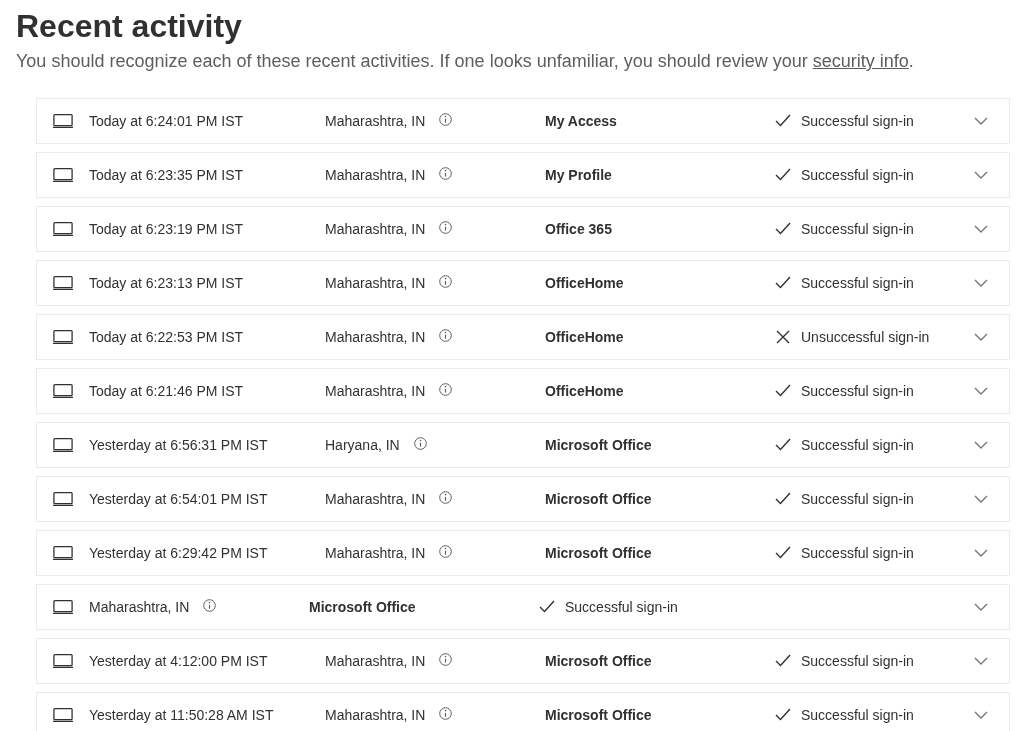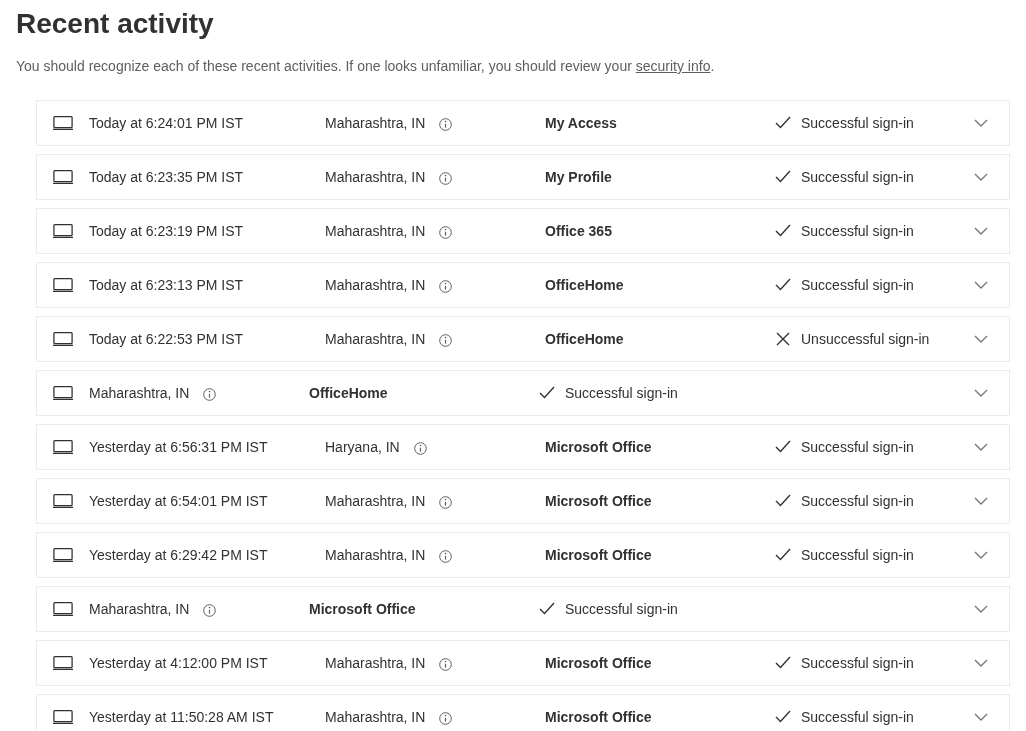--- a/index.html
+++ b/index.html
@@ -8,28 +8,28 @@
       padding: 0;
     }
     body {
       font-family: 'Segoe UI', Tahoma, Geneva, Verdana, sans-serif;
       background: #ffffff;
       color: #323130;
       padding: 0 16px;
       width: 1026px;
     }
     .page-title {
-      font-size: 28px;
+      font-size: 32px;
       font-weight: 600;
       color: #323130;
       margin-top: 8px;
-      margin-bottom: 18px;
+      margin-bottom: 6px;
     }
     .description {
-      font-size: 14px;
+      font-size: 18px;
       color: #605e5c;
       margin-bottom: 26px;
     }
     .description a {
       color: #605e5c;
       text-decoration: underline;
     }
     .activity-list {
       display: flex;
       flex-direction: column;
@@ -58,21 +58,21 @@
     .col-time {
       width: 236px;
       font-size: 14px;
       color: #323130;
     }
     .col-location {
       width: 220px;
       font-size: 14px;
       color: #323130;
       display: flex;
-      align-items: flex-end;
+      align-items: flex-start;
       gap: 14px;
     }
     .info-icon {
       display: inline-flex;
       align-items: center;
       justify-content: center;
     }
     .info-icon svg {
       width: 13px;
       height: 13px;
@@ -290,20 +290,21 @@
       </div>
     </div>
     <div class="activity-row">
       <div class="col-device">
         <span class="device-icon">
           <svg viewBox="0 0 22 16">
             <use href="#svg-device"></use>
           </svg>
         </span>
       </div>
+      <div class="col-time">Today at 6:21:46 PM IST</div>
       <div class="col-location">
         <span>Maharashtra, IN</span>
         <span class="info-icon">
           <svg viewBox="0 0 13 13">
             <use href="#svg-info"></use>
           </svg>
         </span>
       </div>
       <div class="col-app">OfficeHome</div>
       <div class="col-status">

